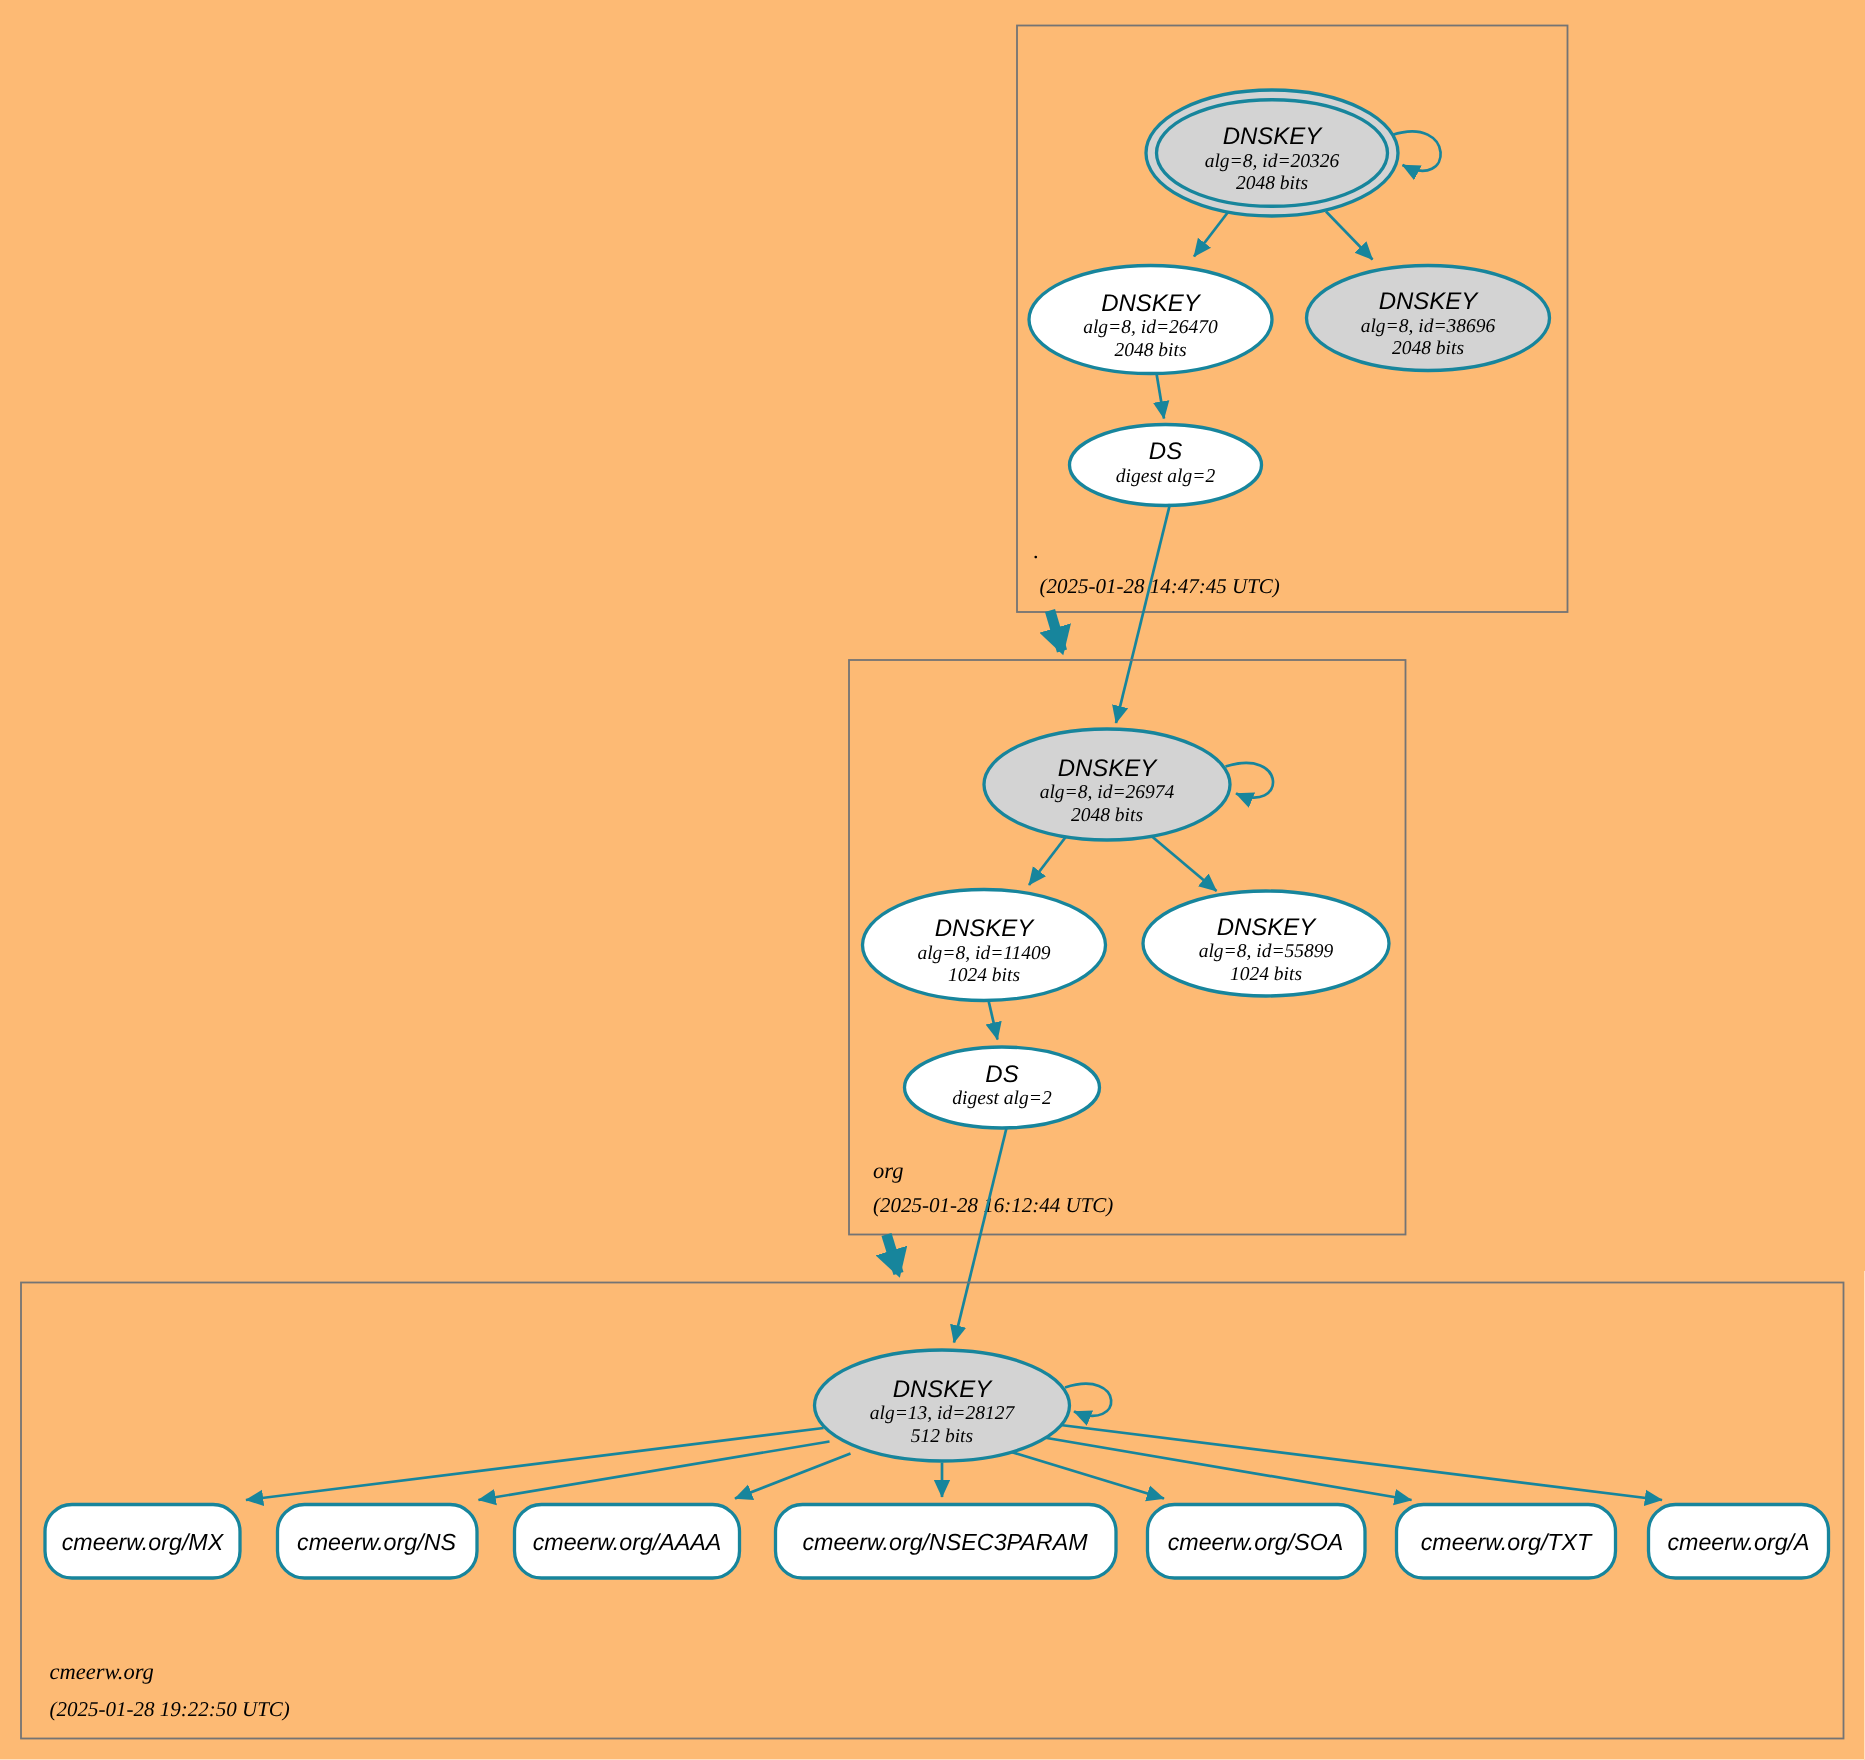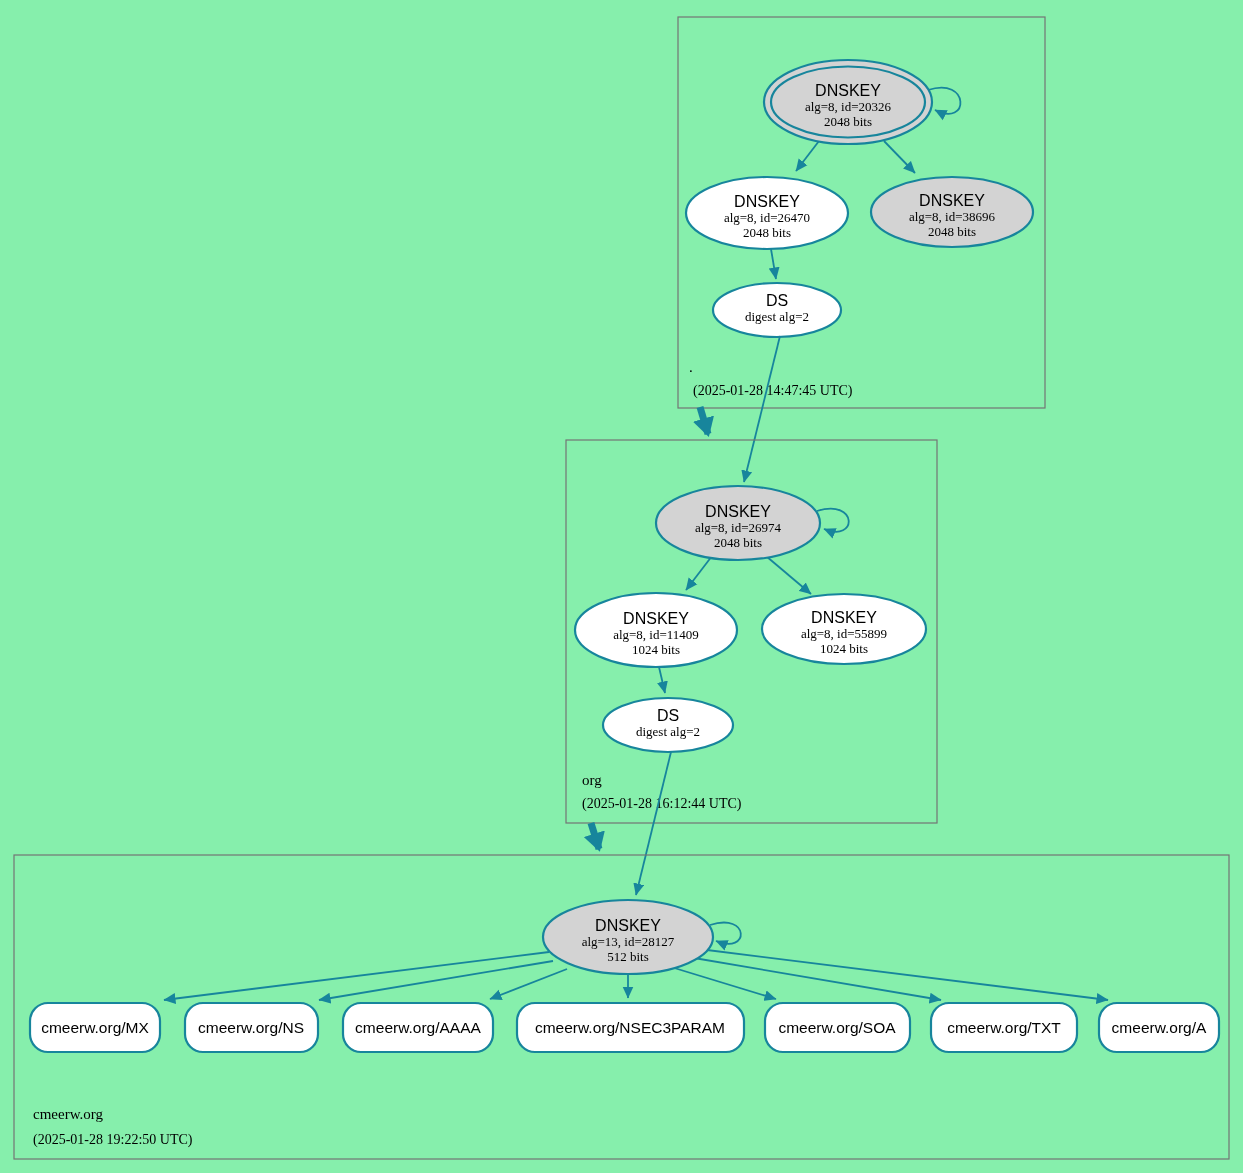--- a/index.html
+++ b/index.html
@@ -1,17 +1,17 @@
 <!DOCTYPE html>
 <html><head>
 <meta charset="utf-8">
 <style>
   html,body{margin:0;padding:0;background:#ffffff;}
-  .canvas{position:relative;width:1243px;height:1173px;background:#86efac;overflow:hidden;
-          font-family:"Liberation Serif", "DejaVu Serif", serif;}
+  .canvas{position:relative;width:1243px;height:1173px;background:#fdba74;overflow:hidden;
+          font-family:"Liberation Serif", "DejaVu Serif", serif;font-style:italic;}
   svg{display:block;}
   .zonebox{fill:none;stroke:#747474;stroke-width:1.2;}
   .edge{stroke:#17859c;stroke-width:1.8;fill:none;}
   .edge-thick{stroke:#17859c;stroke-width:7;fill:none;}
   .node-ellipse{stroke:#17859c;stroke-width:2.2;}
   .fill-gray{fill:#d3d3d3;}
   .fill-white{fill:#ffffff;}
   .rrset{fill:#ffffff;stroke:#17859c;stroke-width:2.2;}
   .t-title{font-family:"Liberation Sans","DejaVu Sans",sans-serif;font-size:16px;fill:#000000;text-anchor:middle;}
   .t-detail{font-family:"Liberation Serif","DejaVu Serif",serif;font-size:13px;fill:#000000;text-anchor:middle;}

